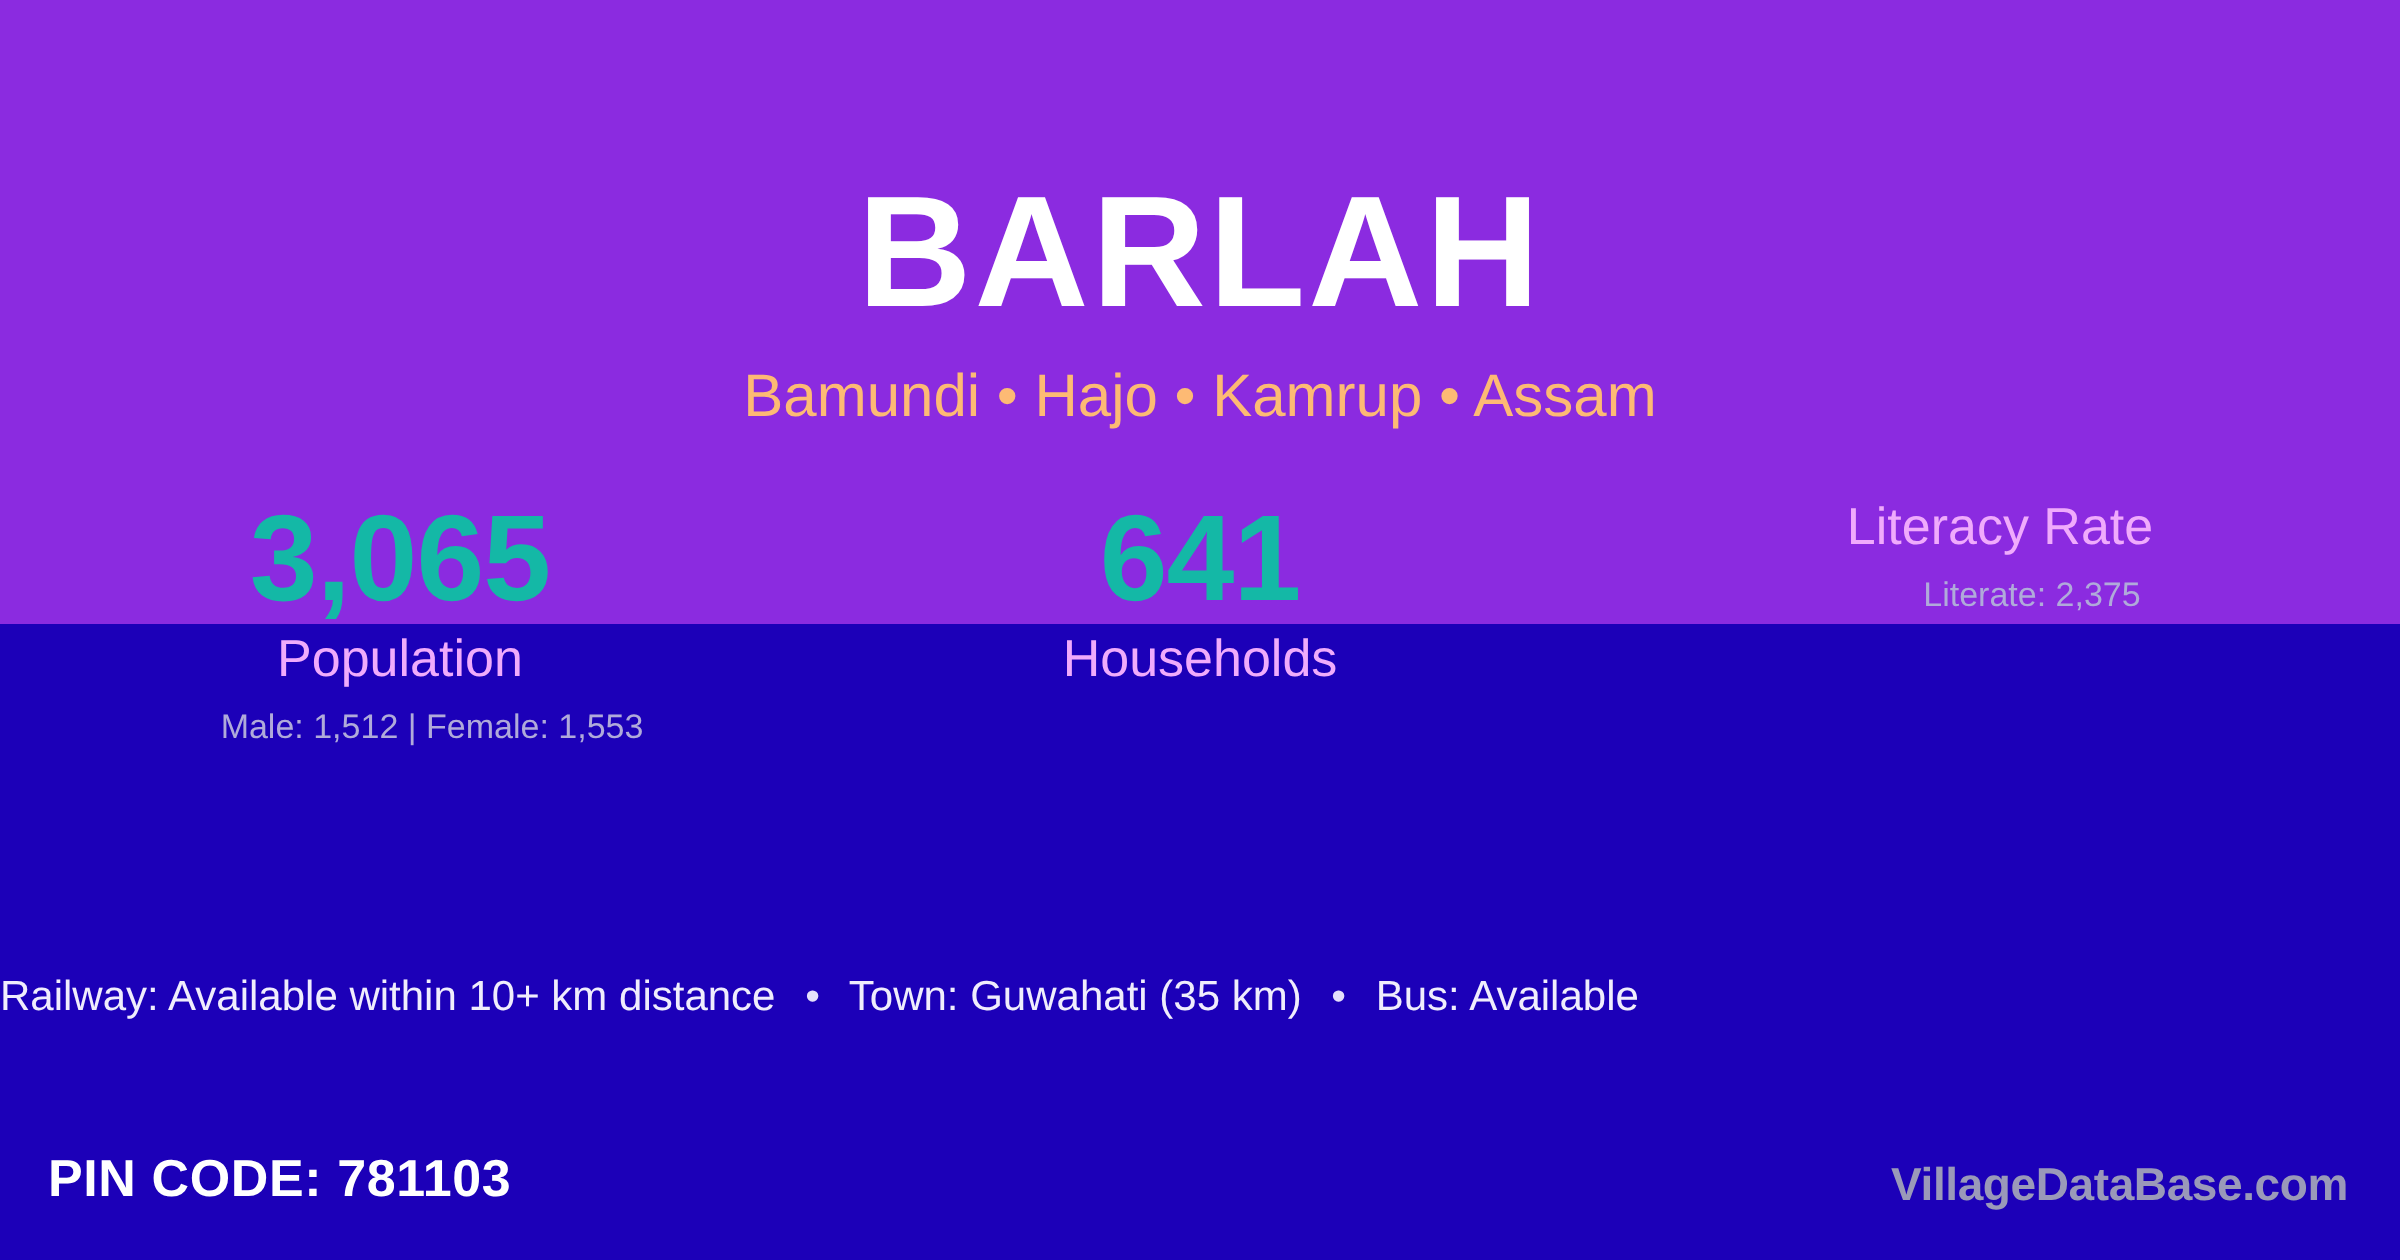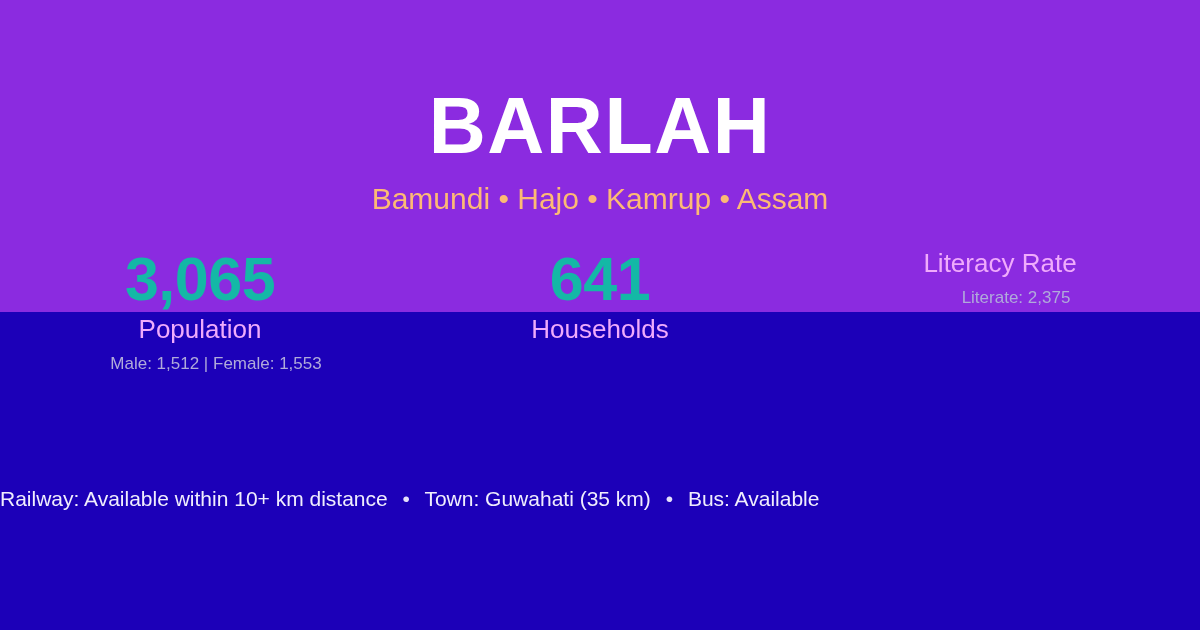--- a/index.html
+++ b/index.html
@@ -188,15 +188,19 @@
     </div>
 
     <div class="infra-line">
       <span>Railway: Available within 10+ km distance</span>
       <span class="infra-sep">•</span>
       <span>Town: Guwahati (35 km)</span>
       <span class="infra-sep">•</span>
       <span>Bus: Available</span>
     </div>
 
+    <div class="footer">
+      <div class="pin-code">PIN CODE: 781103</div>
+      <div class="brand">VillageDataBase.com</div>
+    </div>
 
   </div>
 </div>
 
 </body></html>

